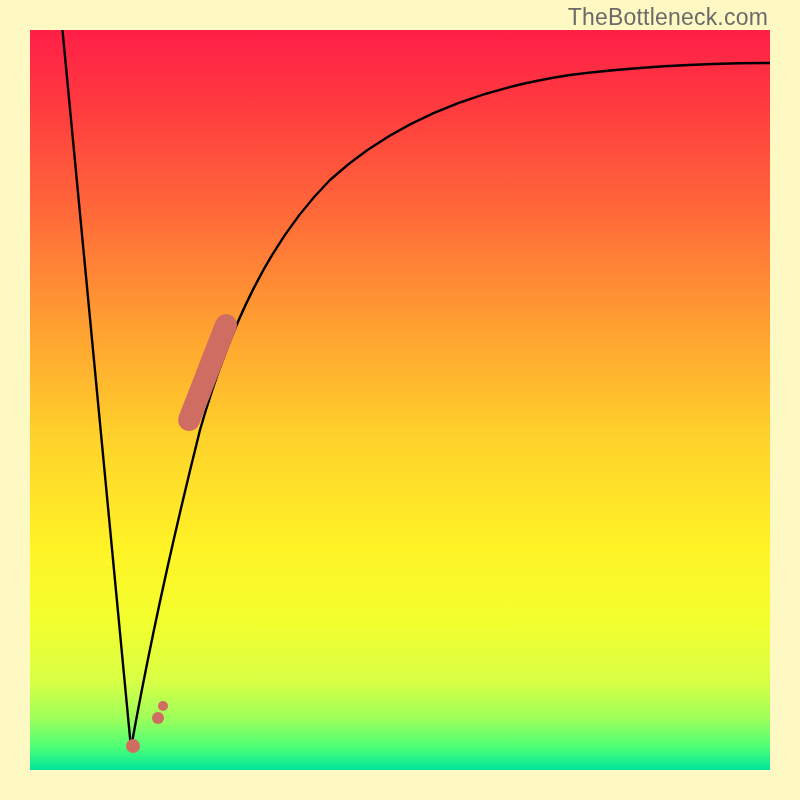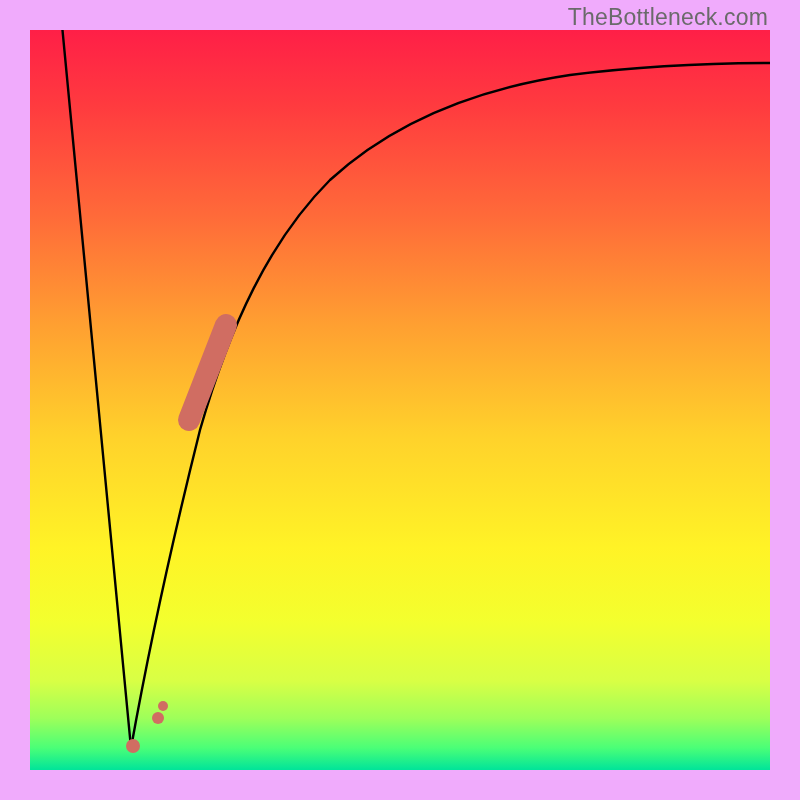--- a/index.html
+++ b/index.html
@@ -9,21 +9,21 @@
     height: 800px;
     overflow: hidden;
     background: #000;
     font-family: Arial, Helvetica, sans-serif;
   }
   .frame {
     position: absolute;
     top: 0; left: 0;
     width: 800px;
     height: 800px;
-    background: #f0abfc;
+    background: #fef9c3;
   }
   .plot {
     position: absolute;
     top: 30px;
     left: 30px;
     width: 740px;
     height: 740px;
     overflow: hidden;
   }
   .gradient {

